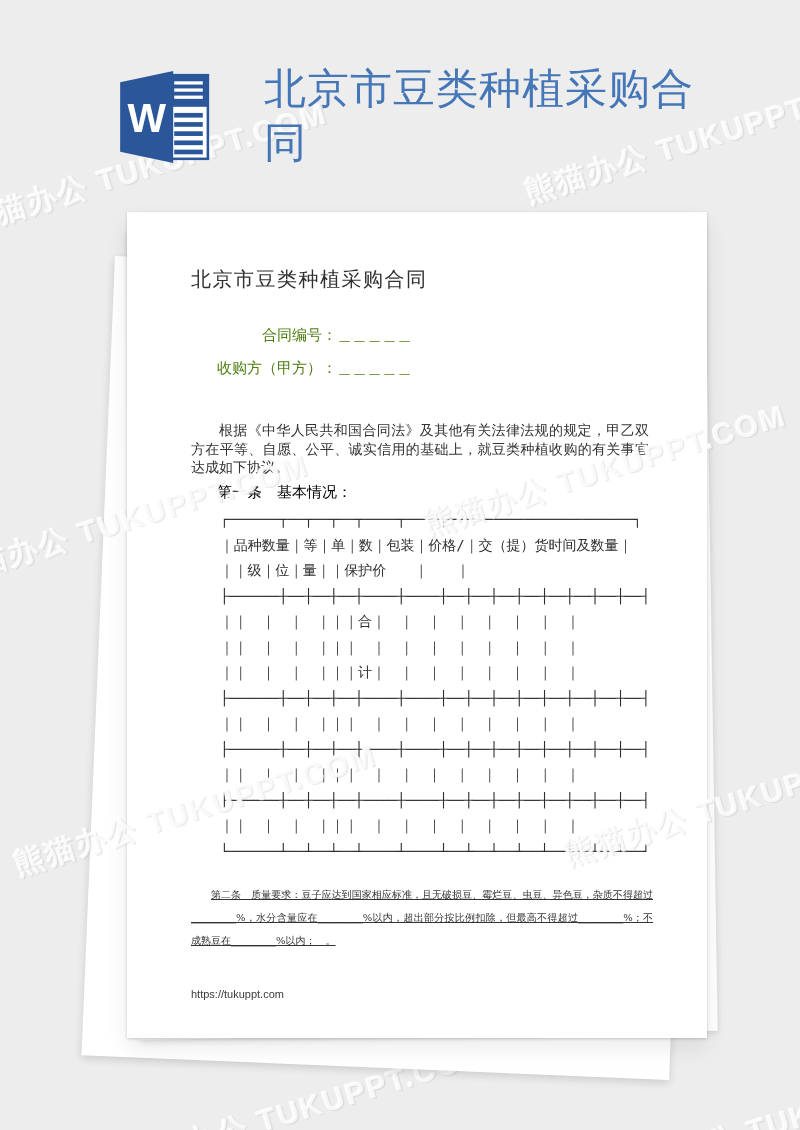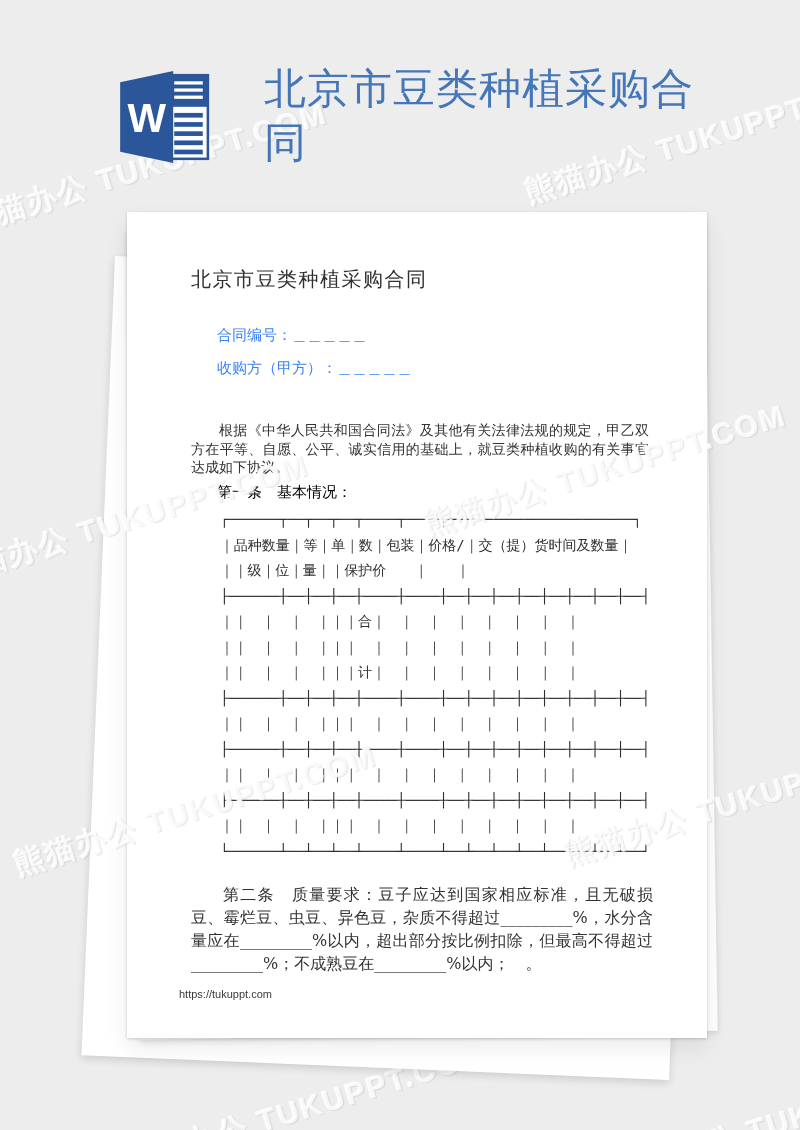--- a/index.html
+++ b/index.html
@@ -36,40 +36,40 @@
     box-shadow:0 1px 3px rgba(0,0,0,0.18), 0 10px 22px rgba(0,0,0,0.08);
   }
 
   
   .doc-title{
     position:absolute;left:64px;top:54px;
     font-family:"DejaVu Serif",serif;
     font-size:20px;letter-spacing:1.5px;color:#2f2f2f;
   }
   .fields{position:absolute;left:90px;top:112px;
-    font-family:"DejaVu Serif",serif;font-size:15px;color:#3b82f6;}
+    font-family:"DejaVu Serif",serif;font-size:15px;color:#4d7c0f;text-align:right;}
   .field{height:33px;line-height:22px;white-space:nowrap;}
   .field .blank{letter-spacing:0;}
   .para{
     position:absolute;font-family:"DejaVu Serif",serif;color:#333;
     text-align:justify;text-indent:2em;
   }
   .intro{left:64px;top:209px;width:458px;font-size:14px;line-height:18.5px;}
   .clause1{
     position:absolute;left:90px;top:271px;
     font-family:"DejaVu Serif",serif;font-size:15px;color:#000000;white-space:pre;
   }
   .ascii-table{
     position:absolute;left:93px;top:295px;
     font-family:"DejaVu Sans Mono",monospace;
     font-size:14px;line-height:25.5px;color:#2f2f2f;white-space:pre;
   }
-  .clause2{left:64px;top:671px;width:462px;font-size:16px;line-height:23px;}
+  .clause2{left:64px;top:671px;width:462px;font-size:10px;line-height:23px;text-decoration:underline;}
   .footer-link{
-    position:absolute;left:52px;top:776px;
+    position:absolute;left:64px;top:776px;
     font-family:"Liberation Sans",sans-serif;font-size:11px;color:#3a3a3a;
   }
 
   
   .wm{
     position:absolute;white-space:nowrap;pointer-events:none;
     font-family:"Liberation Sans",sans-serif;font-weight:700;
     font-size:30px;letter-spacing:2px;
     color:rgba(255,255,255,0.75);
     text-shadow:1px 1px 1px rgba(160,160,160,0.28), -1px -1px 1px rgba(255,255,255,0.85);

